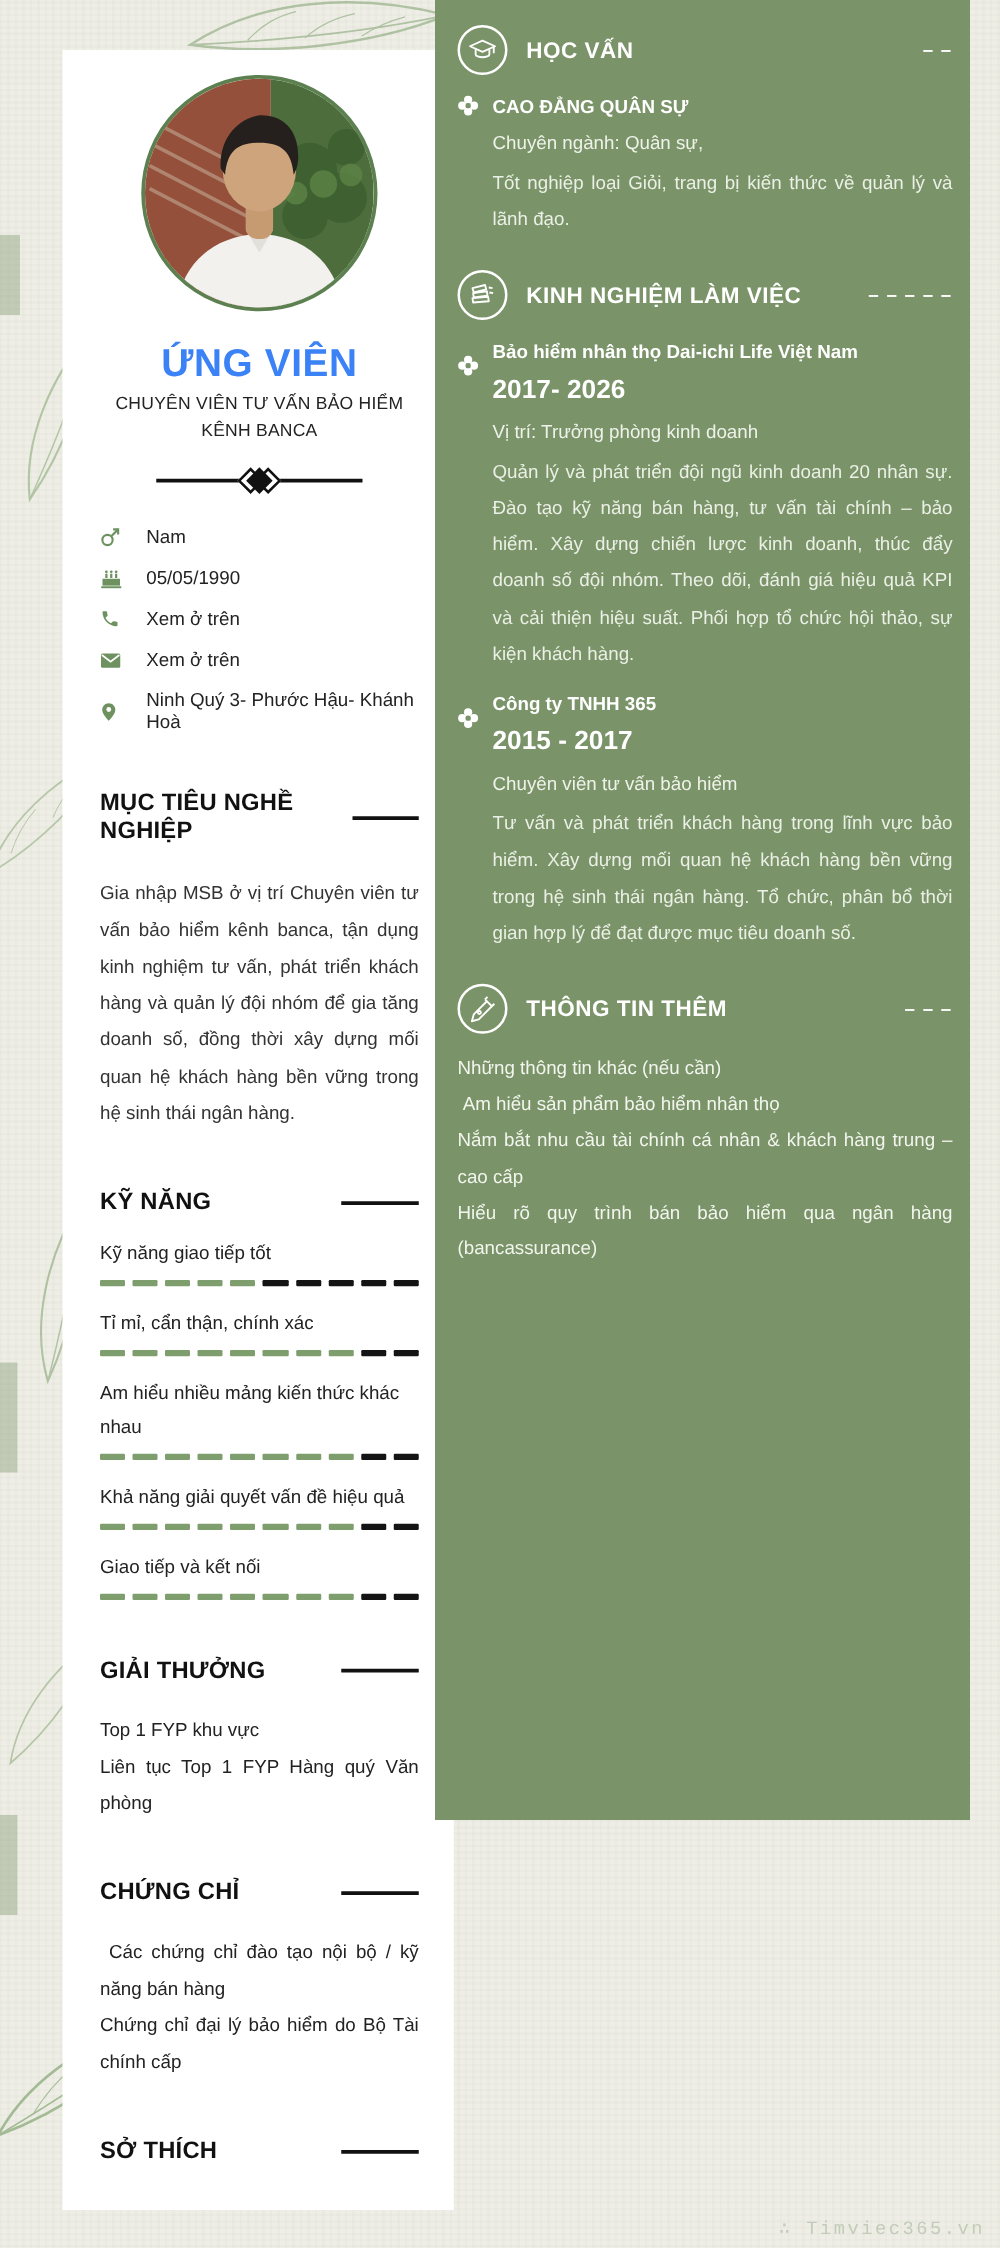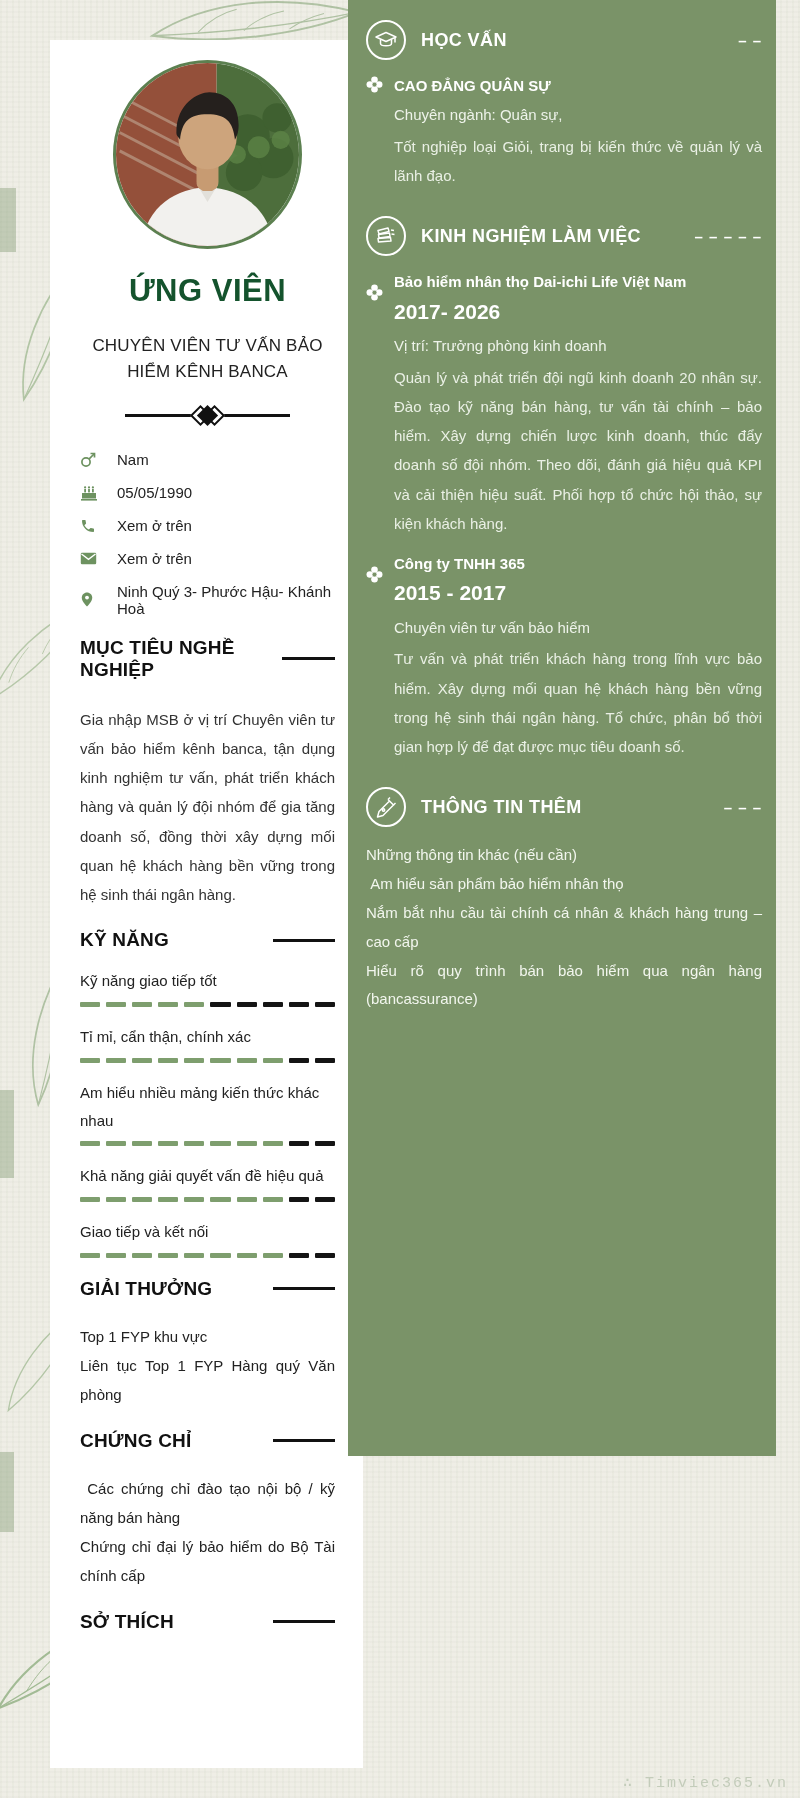--- a/index.html
+++ b/index.html
@@ -22,32 +22,32 @@
 
   
   .card{
     position:absolute;left:50px;top:40px;width:313px;height:1728px;
     background:#ffffff;box-sizing:border-box;padding:18px 28px 20px 30px;
   }
   .photo-wrap{width:189px;height:189px;margin:2px auto 0;border-radius:50%;
     border:3px solid #5c8050;overflow:hidden;box-sizing:border-box;}
   .photo-wrap svg{display:block;width:100%;height:100%;}
   .name{margin:24px 0 0;text-align:center;font-size:31px;font-weight:bold;
-    color:#14532d;letter-spacing:.5px;}
-  .subtitle{margin:24px auto 0;max-width:242px;text-align:center;font-size:17px;
+    color:#3b82f6;letter-spacing:.5px;}
+  .subtitle{margin:3px auto 0;max-width:242px;text-align:center;font-size:14px;
     color:#222;line-height:1.55;letter-spacing:.2px;}
   .divider{margin:22px auto 0;display:flex;align-items:center;justify-content:center;}
   .divider .line{width:72px;height:3px;background:#111;}
   .divider .d-outline{width:11px;height:11px;border:2.5px solid #111;transform:rotate(45deg);margin:0 -4px;background:#fff;}
   .divider .d-fill{width:15px;height:15px;background:#111;transform:rotate(45deg);margin:0 -4px;z-index:2;}
   .contact{margin-top:28px;}
   .contact-row{display:flex;align-items:center;margin-bottom:15px;}
   .contact-row .cicon{width:20px;height:18px;flex:0 0 20px;margin-right:17px;display:flex;align-items:center;}
   .contact-row .cval{font-size:15px;color:#222;}
-  .lsec{margin-top:20px;}
+  .lsec{margin-top:46px;}
   .lsec-head{display:flex;align-items:center;justify-content:space-between;}
   .lsec-head h2{margin:0;font-size:19px;font-weight:bold;color:#111;letter-spacing:.2px;}
   .lsec-head .rule{width:62px;height:3px;background:#111;}
   .para{margin:24px 0 0;font-size:15px;color:#333;line-height:1.95;text-align:justify;}
   .skill{margin-top:16px;}
   .skill-label{font-size:15px;color:#222;line-height:1.85;}
   .skill-bar{display:flex;gap:6px;margin-top:7px;}
   .seg{height:5px;flex:1;border-radius:1px;}
   .seg-on{background:#7e9e6e;}
   .seg-off{background:#141414;}

